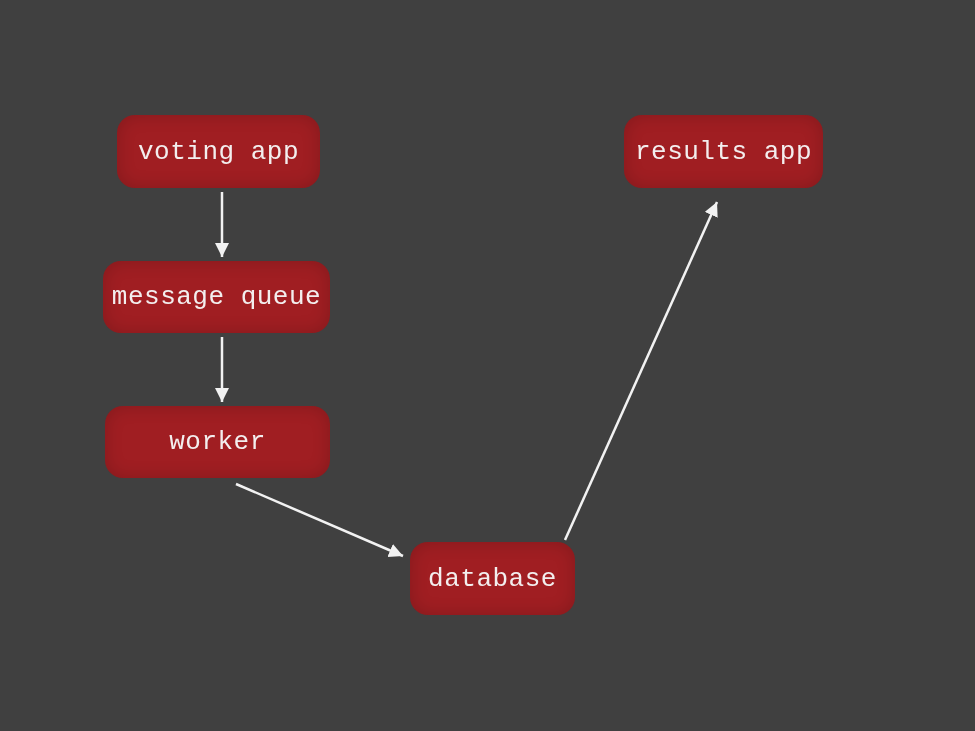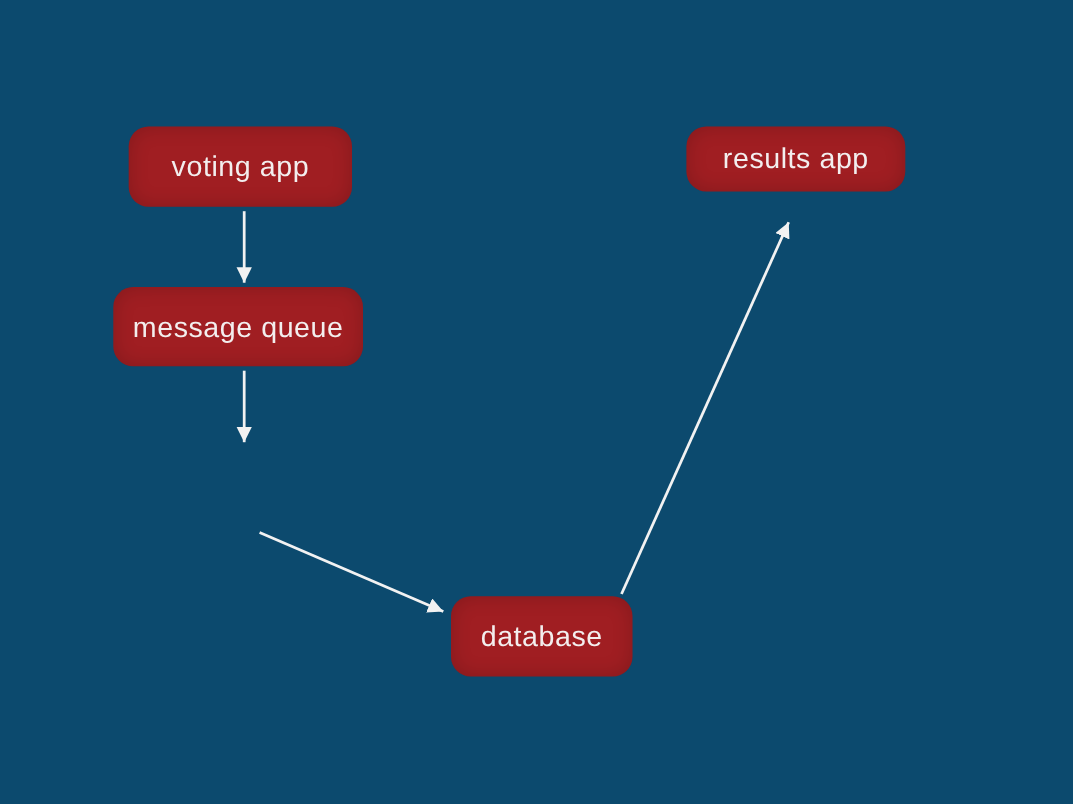--- a/index.html
+++ b/index.html
@@ -4,43 +4,43 @@
 <style>
   html, body {
     margin: 0;
     padding: 0;
     background: #000000;
   }
   #canvas {
     position: relative;
     width: 975px;
     height: 731px;
-    background: #0c4a6e;
+    background: #404040;
     overflow: hidden;
-    font-family: Liberation Sans, sans-serif;
+    font-family: Liberation Mono, monospace;
   }
   .node {
     position: absolute;
     background: #a01e22;
     border-radius: 18px;
     color: #f3eeee;
     font-size: 26px;
     font-weight: 400;
     letter-spacing: 0.5px;
     display: flex;
     align-items: center;
     justify-content: center;
     text-align: center;
     box-shadow: inset 0 0 18px rgba(0,0,0,0.18);
   }
   #node-voting-app    { left: 117px; top: 115px; width: 203px; height: 73px; }
   #node-message-queue { left: 103px; top: 261px; width: 227px; height: 72px; justify-content: center; }
   #node-worker        { left: 105px; top: 406px; width: 225px; height: 72px; }
   #node-database      { left: 410px; top: 542px; width: 165px; height: 73px; }
-  #node-results-app   { left: 624px; top: 115px; width: 199px; height: 59px; text-align: center; }
+  #node-results-app   { left: 624px; top: 115px; width: 199px; height: 73px; text-align: center; }
   #arrow-layer {
     position: absolute;
     left: 0;
     top: 0;
     width: 975px;
     height: 731px;
     pointer-events: none;
   }
 </style>
 </head>
@@ -61,20 +61,23 @@
   </svg>
 
   <div class="node" id="node-voting-app">
     <span>voting app</span>
   </div>
 
   <div class="node" id="node-message-queue">
     <span>message queue</span>
   </div>
 
+  <div class="node" id="node-worker">
+    <span>worker</span>
+  </div>
 
   <div class="node" id="node-database">
     <span>database</span>
   </div>
 
   <div class="node" id="node-results-app">
     <span>results app</span>
   </div>
 
 </div>

